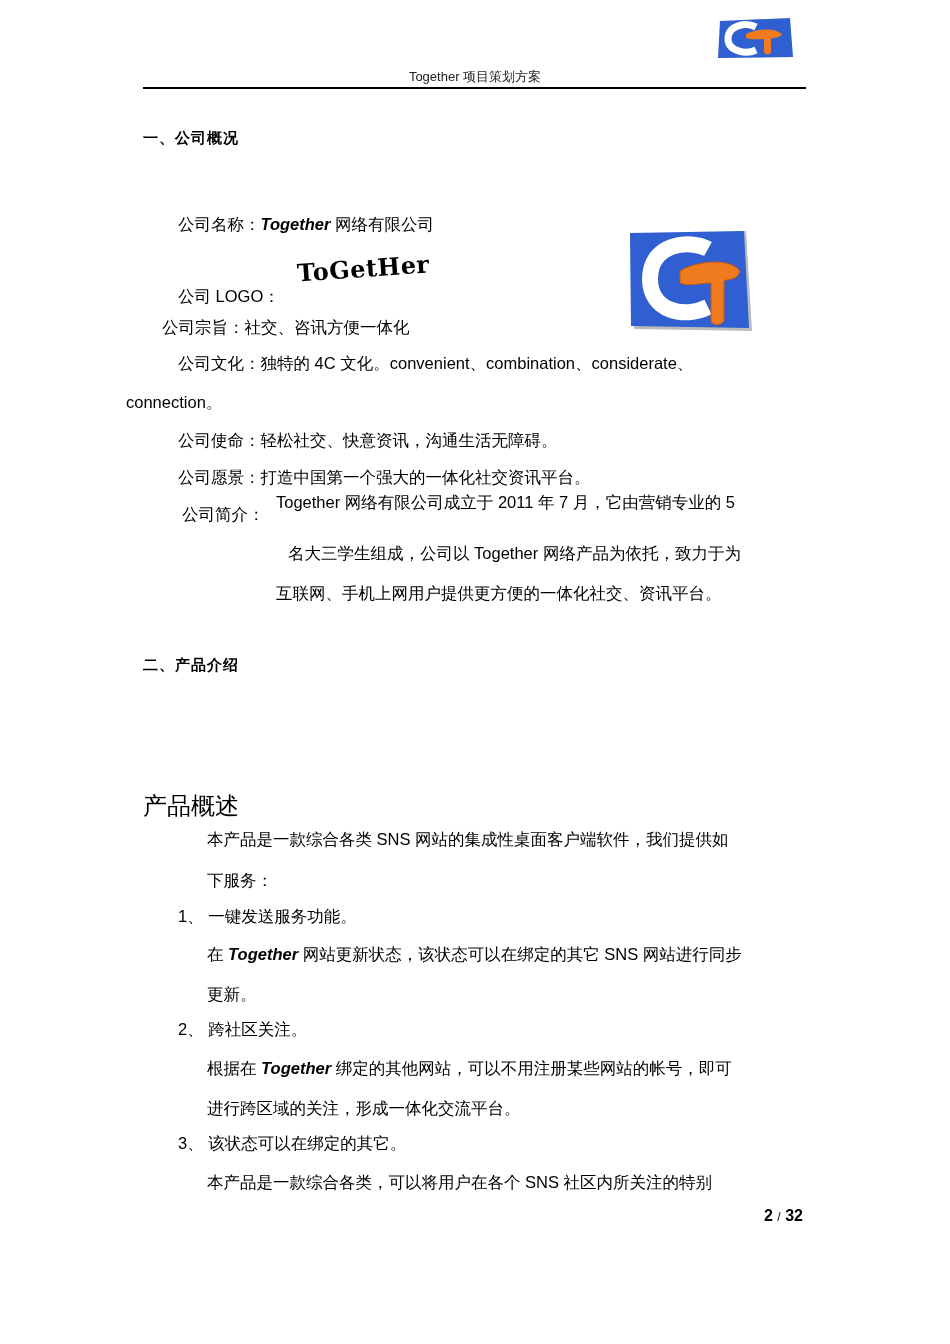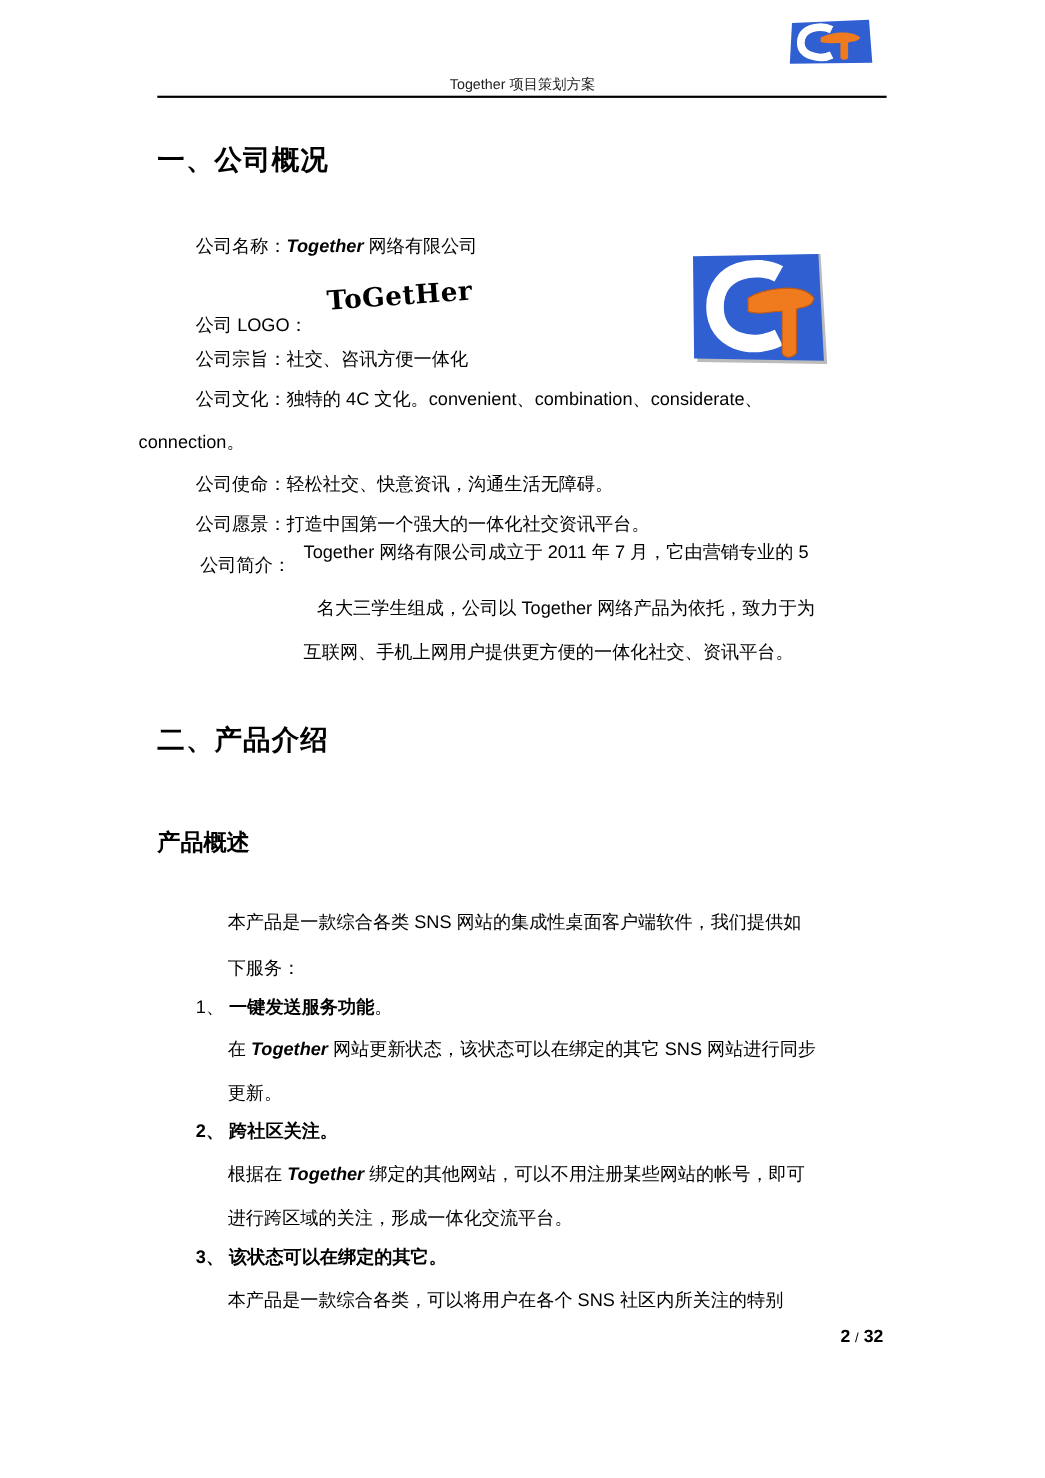--- a/index.html
+++ b/index.html
@@ -2,24 +2,24 @@
 <html><head>
 <meta charset="utf-8">
 <style>
   html, body { margin: 0; padding: 0; background: #ffffff; }
   body { width: 950px; height: 1344px; position: relative; overflow: hidden;
          font-family: "Liberation Sans", "DejaVu Sans", sans-serif; color: #000; }
   .abs { position: absolute; }
   .header-logo { left: 716px; top: 17px; width: 78px; height: 42px; }
   .header-title { left: 0; width: 950px; top: 68px; text-align: center; font-size: 13px; color: #222; }
   .header-rule { left: 143px; top: 87px; width: 663px; height: 2px; background: #000; }
-  .h1 { font-size: 25px; font-weight: bold; left: 143px; letter-spacing: 1px; }
-  .h2 { font-size: 21px; font-weight: bold; left: 143px; }
+  .h1 { font-size: 15px; font-weight: bold; left: 143px; letter-spacing: 1px; }
+  .h2 { font-size: 24px; font-weight: normal; left: 143px; margin-top: 38px; }
   .p { font-size: 16.5px; line-height: 20px; white-space: nowrap; text-align: right; }
-  .b { font-weight: bold; }
+  .b { font-weight: normal; }
   .bi { font-weight: bold; font-style: italic; }
   .logo-word { left: 297px; top: 254px; font-family: "DejaVu Serif", serif; font-size: 24px; font-weight: bold; transform: rotate(-4deg); letter-spacing: 0.5px; }
   .logo-big { left: 628px; top: 231px; width: 126px; height: 103px; }
   .pagenum { left: 764px; top: 1207px; font-size: 16px; font-weight: bold; }
   .pagenum .slash { font-size: 12px; font-weight: normal; }
 </style>
 </head>
 <body>
 
 <div class="abs header-logo">
@@ -44,21 +44,21 @@
 
 <div class="abs logo-big">
   <svg width="126" height="103" viewBox="0 0 126 103">
     <polygon points="4,4 118,0 124,100 6,98" fill="#bbb"></polygon>
     <polygon points="2,2 116,0 121,97 3,95" fill="#2f5fd0"></polygon>
     <path d="M80,18 C62,8 22,12 22,48 C22,80 56,88 80,76" stroke="#fff" stroke-width="16" fill="none"></path>
     <path d="M52,40 C68,30 102,26 112,40 C110,50 98,48 96,50 L96,90 C92,95 85,95 83,90 L83,52 C72,52 60,56 52,52 Z" fill="#f07a1e" stroke="#c55a10" stroke-width="1"></path>
   </svg>
 </div>
 
-<div class="abs p" style="left:178px; top:317px">公司宗旨：社交、咨讯方便一体化</div>
+<div class="abs p" style="left:162px; top:317px">公司宗旨：社交、咨讯方便一体化</div>
 <div class="abs p" style="left:178px; top:353px">公司文化：独特的 4C 文化。convenient、combination、considerate、</div>
 <div class="abs p" style="left:126px; top:392px">connection。</div>
 <div class="abs p" style="left:178px; top:430px">公司使命：轻松社交、快意资讯，沟通生活无障碍。</div>
 <div class="abs p" style="left:178px; top:467px">公司愿景：打造中国第一个强大的一体化社交资讯平台。</div>
 
 <div class="abs p" style="left:182px; top:504px">公司简介：</div>
 <div class="abs p" style="left:276px; top:492px">Together 网络有限公司成立于 2011 年 7 月，它由营销专业的 5</div>
 <div class="abs p" style="left:288px; top:543px">名大三学生组成，公司以 Together 网络产品为依托，致力于为</div>
 <div class="abs p" style="left:276px; top:583px">互联网、手机上网用户提供更方便的一体化社交、资讯平台。</div>
 

